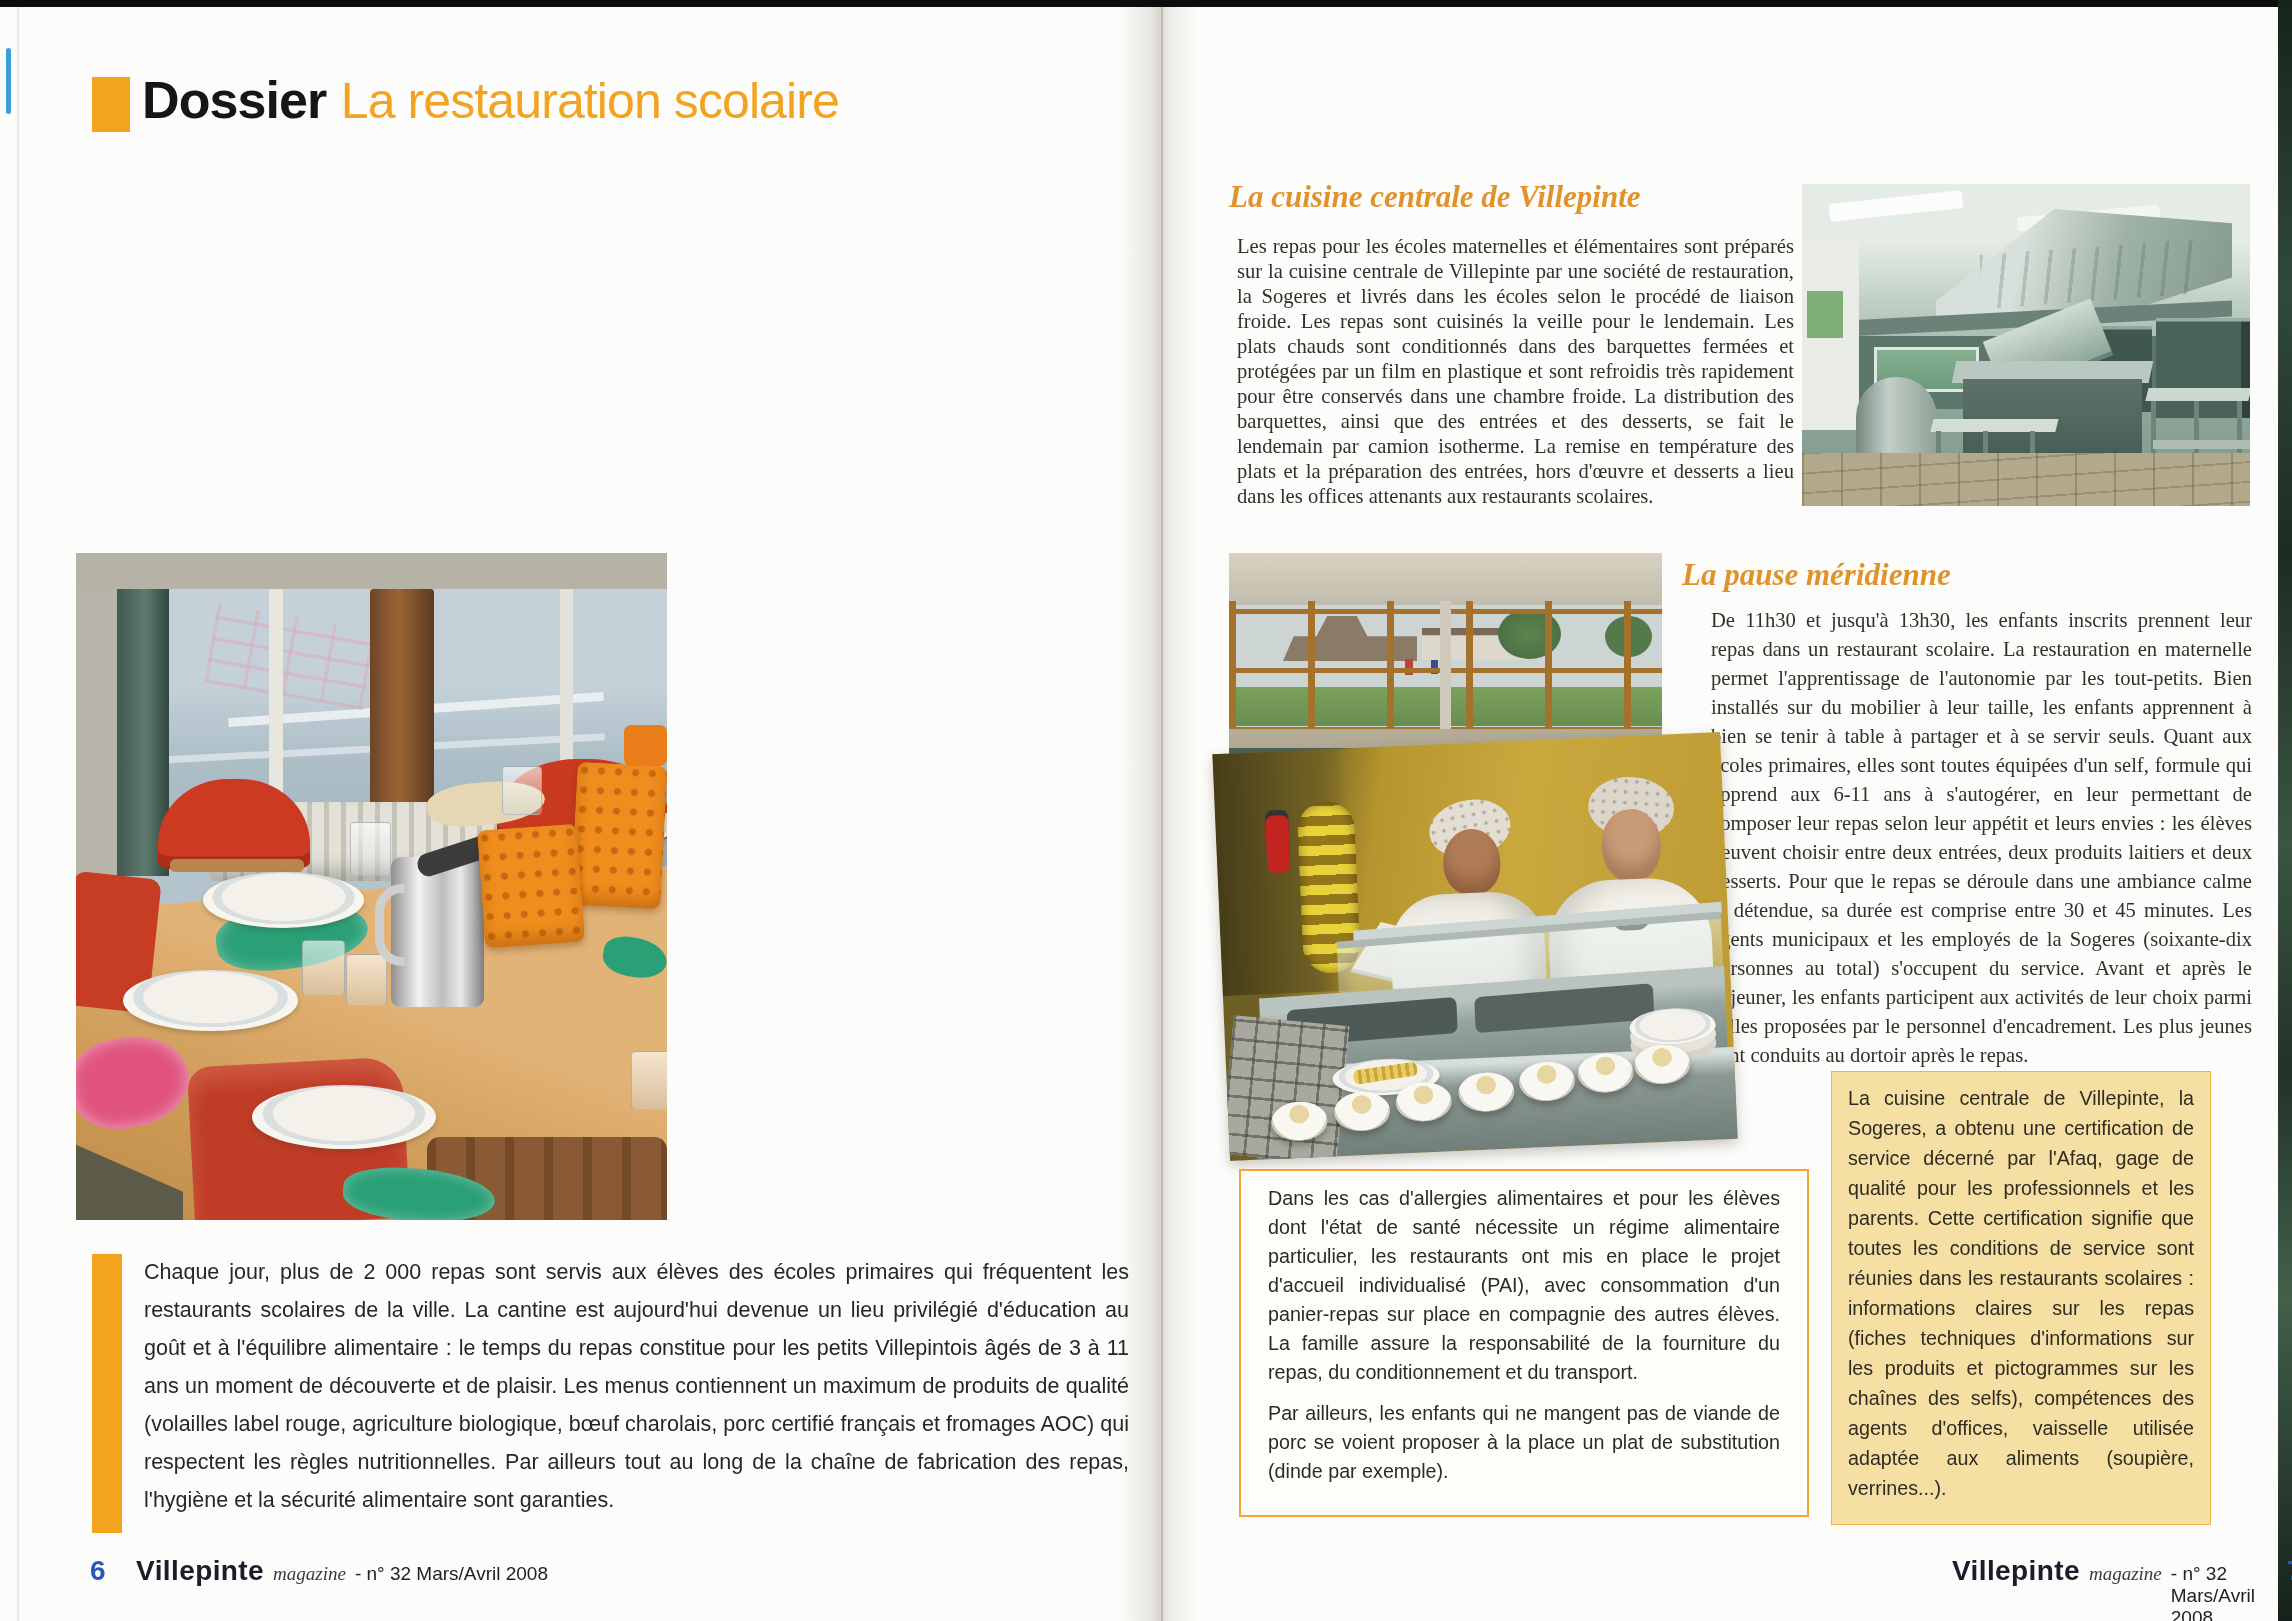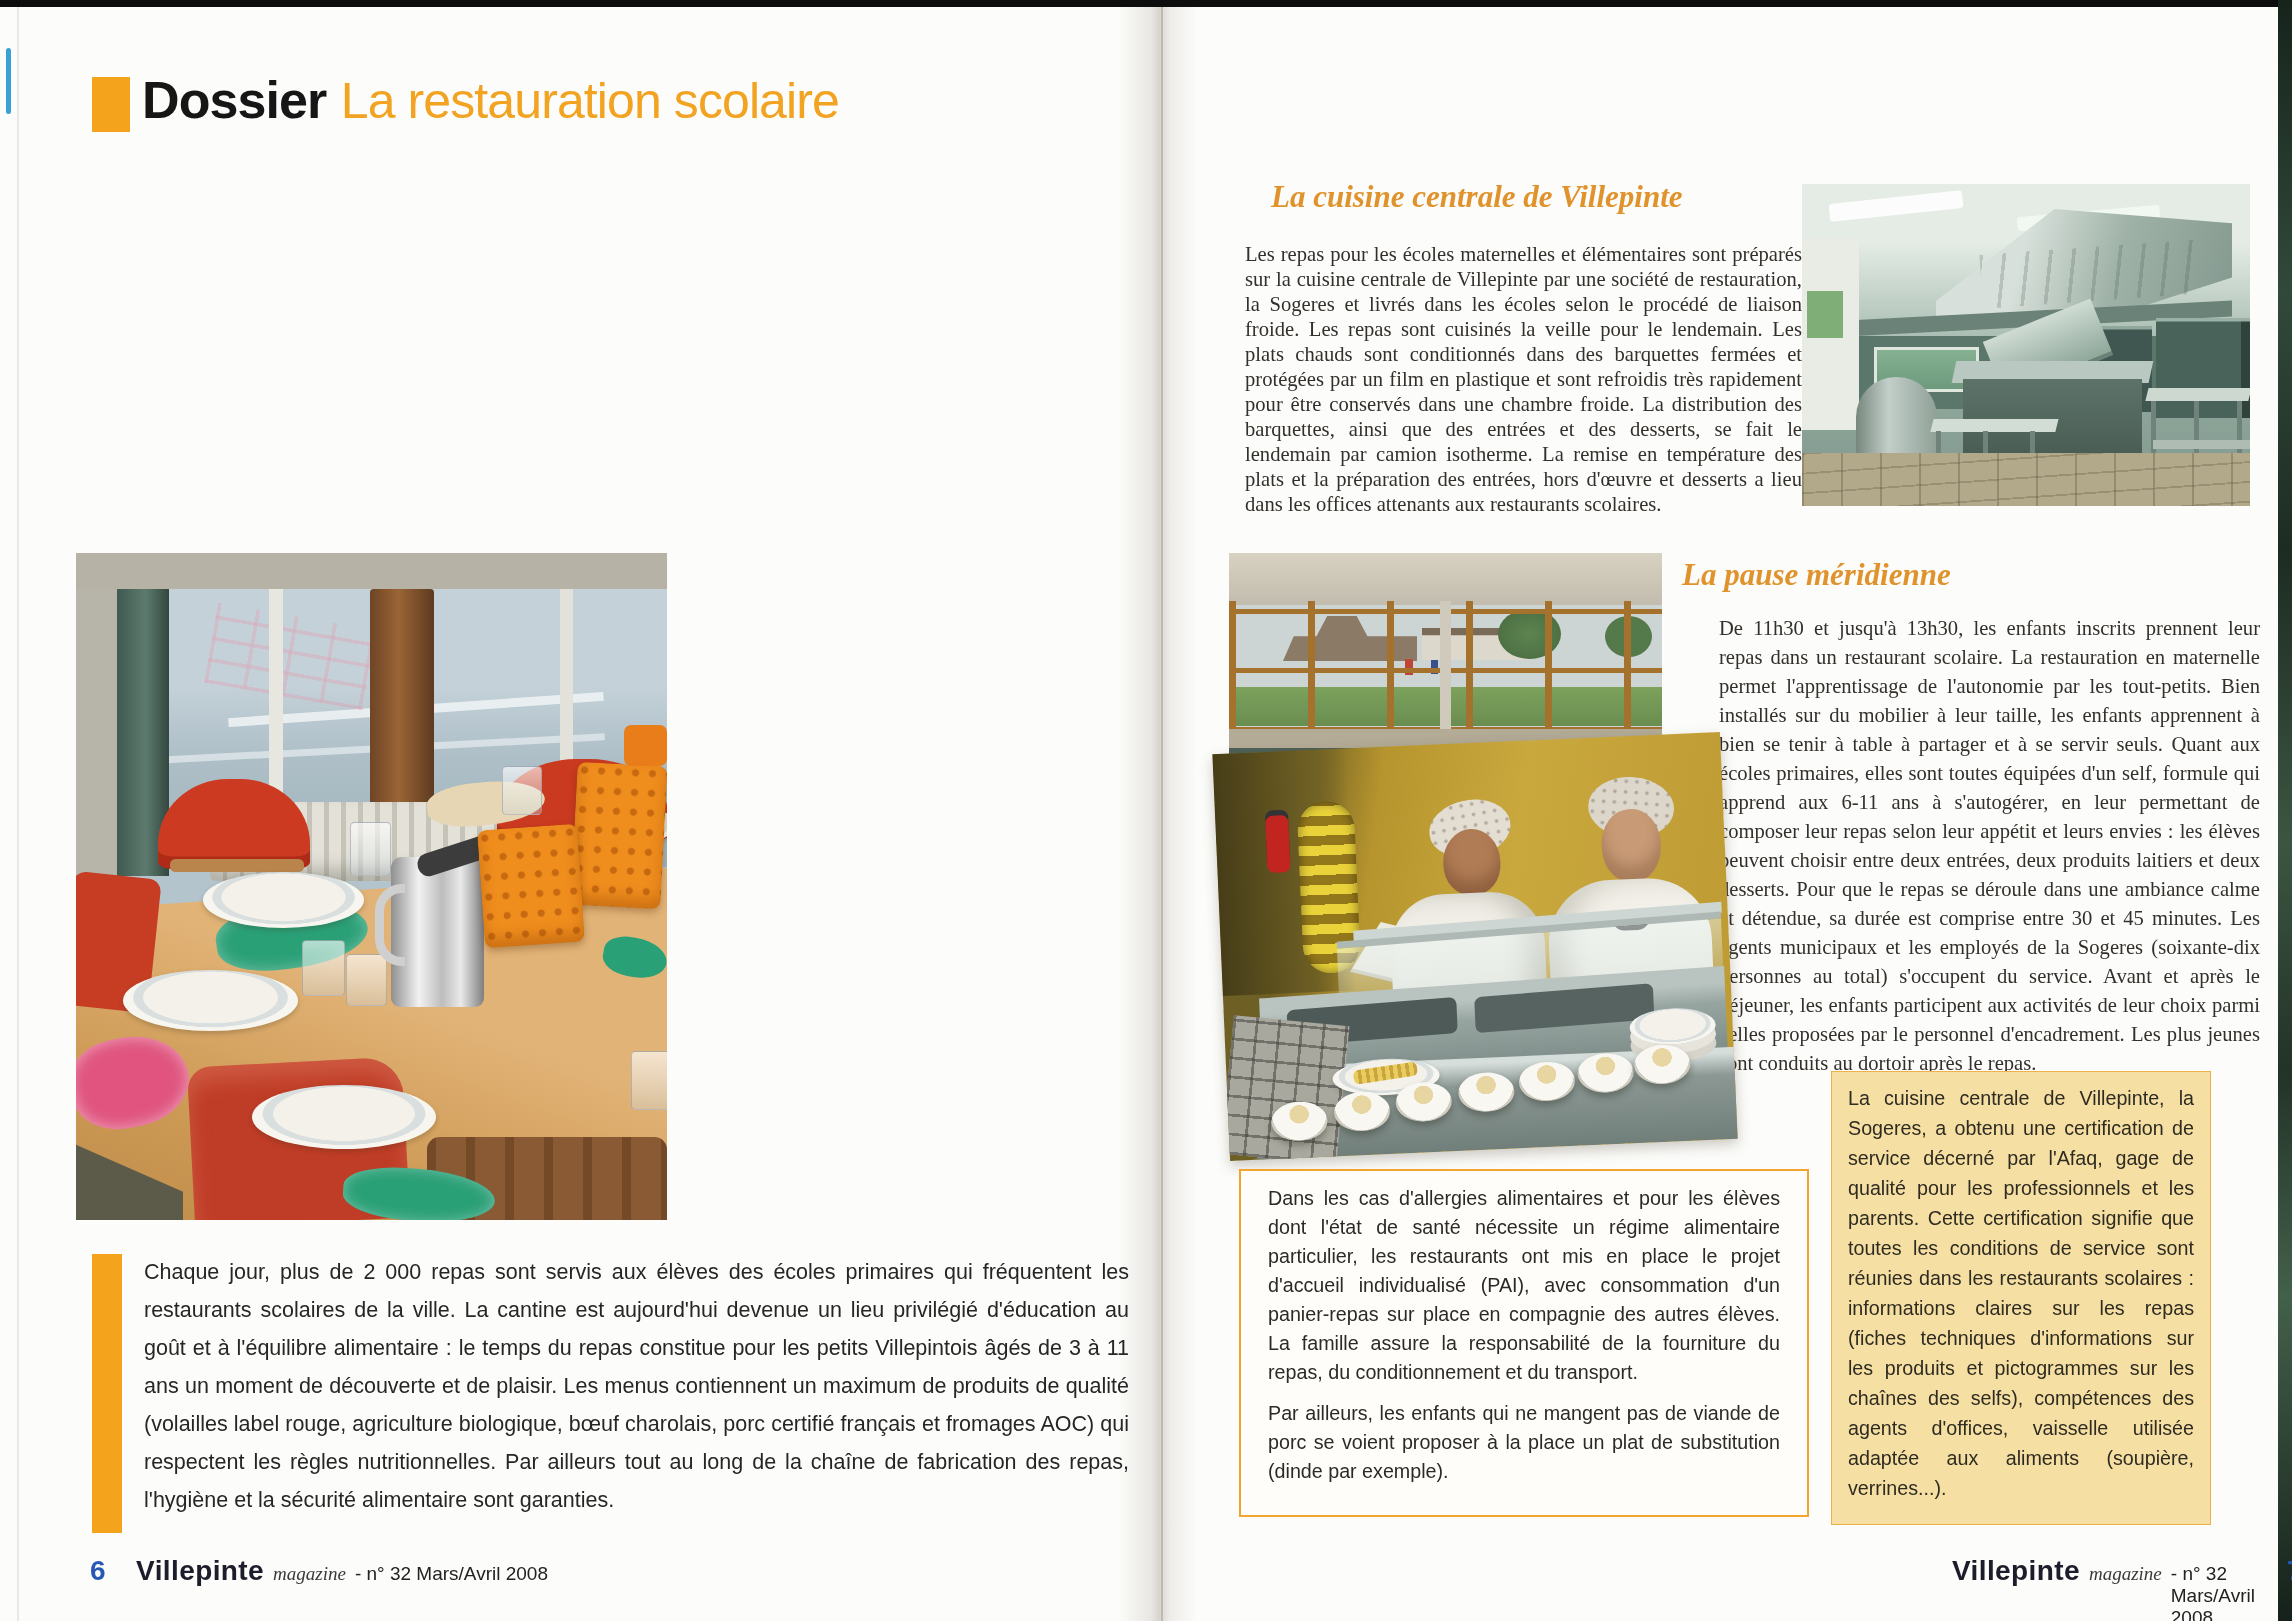--- a/index.html
+++ b/index.html
@@ -25,21 +25,21 @@
   .title .t1{display:block;color:#21211f;}
   .title .t2{display:block;color:#f4a41d;}
 
   
   .intro-bar{left:92px;top:1254px;width:30px;height:279px;background:#f4a31c;}
   .intro-text{left:141px;top:1250px;width:985px;font-size:21.5px;line-height:38px;text-align:justify;color:#262626;margin:3px;}
 
   
   .sec-head{position:absolute;font-family:"Liberation Serif",serif;font-style:italic;font-weight:700;
             font-size:31px;color:#e0932c;margin:0;white-space:nowrap;}
-  .serif-body{position:absolute;font-family:"Liberation Serif",serif;color:#33302c;text-align:justify;margin:16px;}
+  .serif-body{position:absolute;font-family:"Liberation Serif",serif;color:#33302c;text-align:justify;margin:8px;}
   .cuisine-body{left:1229px;top:226px;width:557px;font-size:20.6px;line-height:25px;}
   .pause-body{left:1703px;top:598px;width:541px;font-size:20.6px;line-height:29px;}
 
   
   .box h3{font-family:"Liberation Serif",serif;font-style:italic;font-weight:700;color:#e0932c;margin:0;}
   .allergies{left:1239px;top:1169px;width:570px;border:2.7px solid #f1a52e;background:#fffdf9;
              padding:12.5px 27px 16px;box-sizing:border-box;}
   .allergies h3{font-size:28px;margin-bottom:12.5px;}
   .allergies p{font-size:19.7px;line-height:29px;text-align:justify;color:#2b2b26;margin:0 0 12.5px;}
   .service{left:1831px;top:1071px;width:380px;border:1.8px solid #f0b14a;background:#fff;box-sizing:border-box;}
@@ -153,21 +153,21 @@
     <footer class="footer footer-left">
       <span class="pagenum">6</span>
       <span class="brand">Villepinte</span>
       <span class="mag">magazine</span>
       <span class="issue">- n° 32 Mars/Avril 2008</span>
     </footer>
   </section>
 
   <section>
 
-    <h2 class="sec-head" style="left:1271px;top:179px;font-family:Liberation Serif, serif;">La cuisine centrale de Villepinte</h2>
+    <h2 class="sec-head" style="left:1229px;top:179px;font-family:Liberation Serif, serif;">La cuisine centrale de Villepinte</h2>
     <p class="serif-body cuisine-body">Les repas pour les écoles maternelles et élémentaires sont préparés sur la cuisine centrale de Villepinte par une société de restauration, la Sogeres et livrés dans les écoles selon le procédé de liaison froide. Les repas sont cuisinés la veille pour le lendemain. Les plats chauds sont conditionnés dans des barquettes fermées et protégées par un film en plastique et sont refroidis très rapidement pour être conservés dans une chambre froide. La distribution des barquettes, ainsi que des entrées et des desserts, se fait le lendemain par camion isotherme. La remise en température des plats et la préparation des entrées, hors d'œuvre et desserts a lieu dans les offices attenants aux restaurants scolaires.</p>
 
     <div class="ph" style="left:1802px;top:184px;width:448px;height:322px;background:linear-gradient(180deg,#e4ece5 0 18%,#c3d2c9 35%,#92aa9e 60%,#7e968b);">
       <i class="a" style="left:27px;top:12.5px;width:134px;height:18px;background:rgba(255,255,255,.85);transform:rotate(-6deg);border-radius:3.6px;"></i>
       <i class="a" style="left:215px;top:27px;width:143px;height:14.3px;background:rgba(245,252,246,.75);transform:rotate(-5deg);border-radius:3.6px;"></i>
       <i class="a" style="left:390px;top:39px;width:27px;height:10.7px;background:#f4fbf4;border-radius:5.4px;"></i>
       <i class="a" style="left:134px;top:25px;width:296px;height:118px;clip-path:polygon(0 78%,40% 0,100% 12%,100% 58%,48% 100%,0 100%);background:linear-gradient(105deg,#d7e0da 0 30%,#9fb2a8 60%,#83988e);"></i>
       <i class="a" style="left:179px;top:63px;width:224px;height:54px;opacity:.5;background:repeating-linear-gradient(100deg,rgba(70,90,80,.45) 0 3.6px,transparent 3.6px 23px);transform:rotate(-4deg);"></i>
       <i class="a" style="left:25px;top:127px;width:405px;height:16px;background:#6b8279;transform:skewY(-3deg);"></i>
       <i class="a" style="left:0;top:54px;width:57px;height:192px;background:#e9ece4;"></i>

